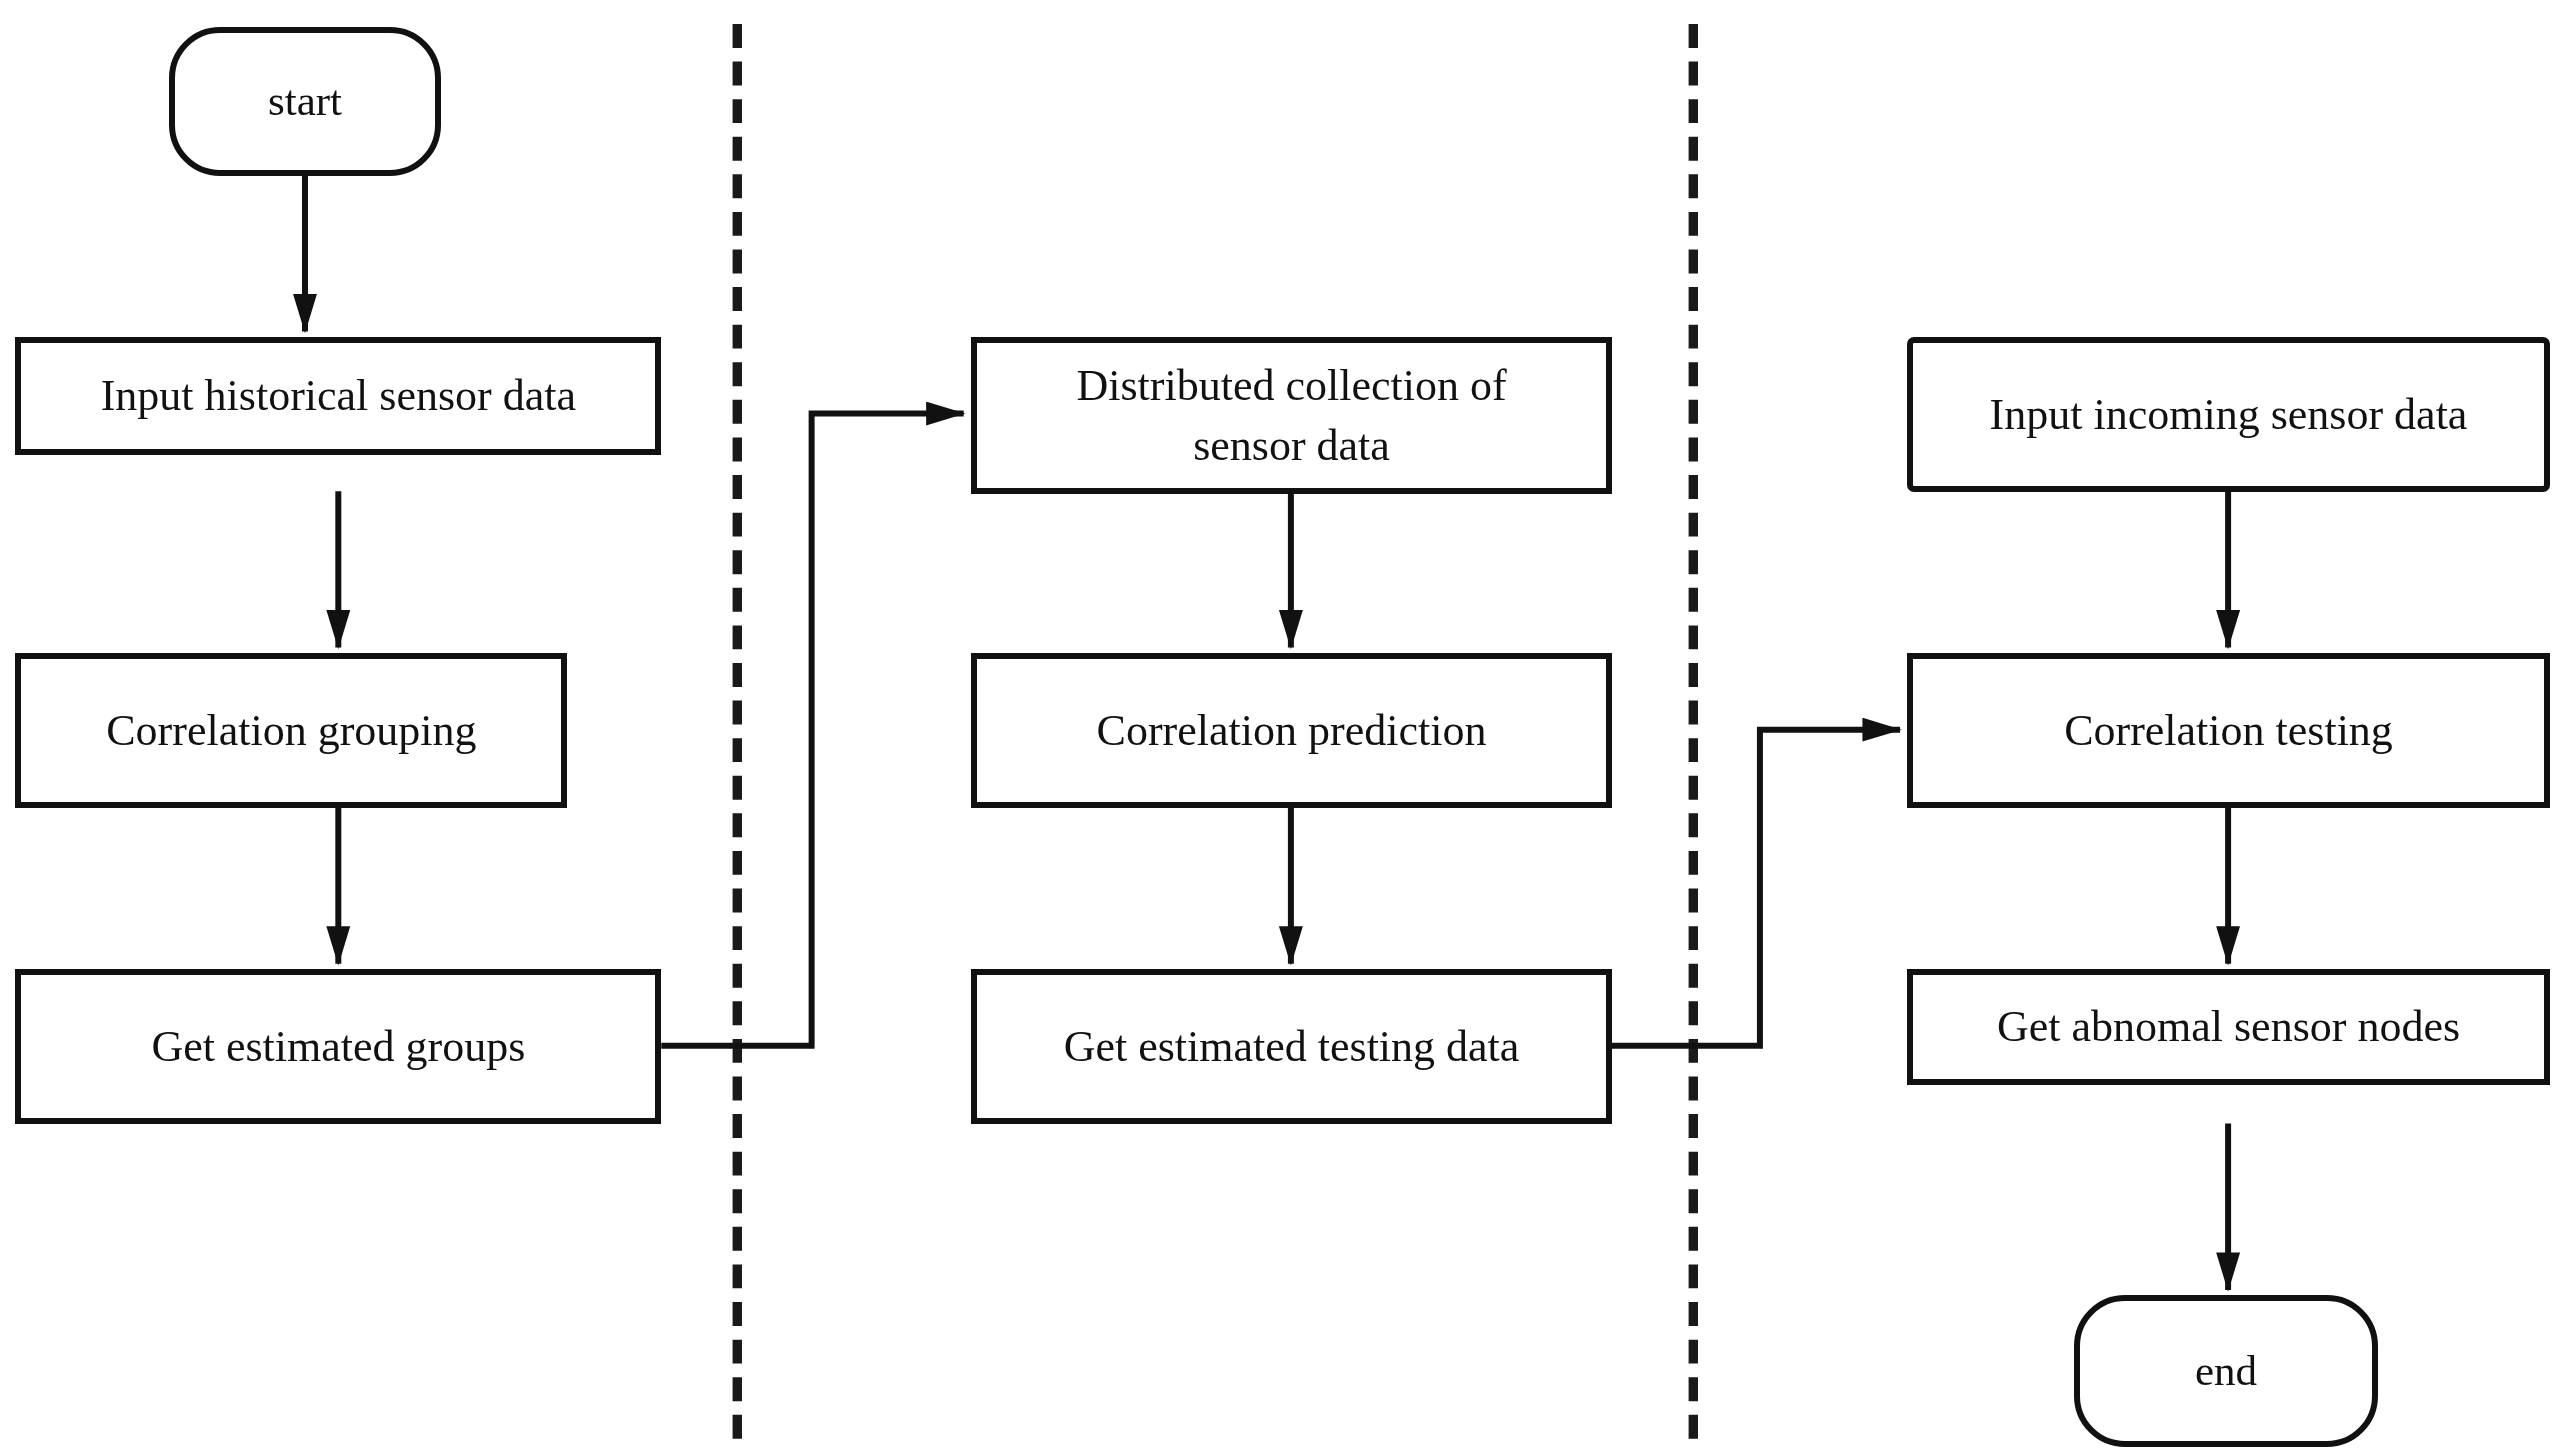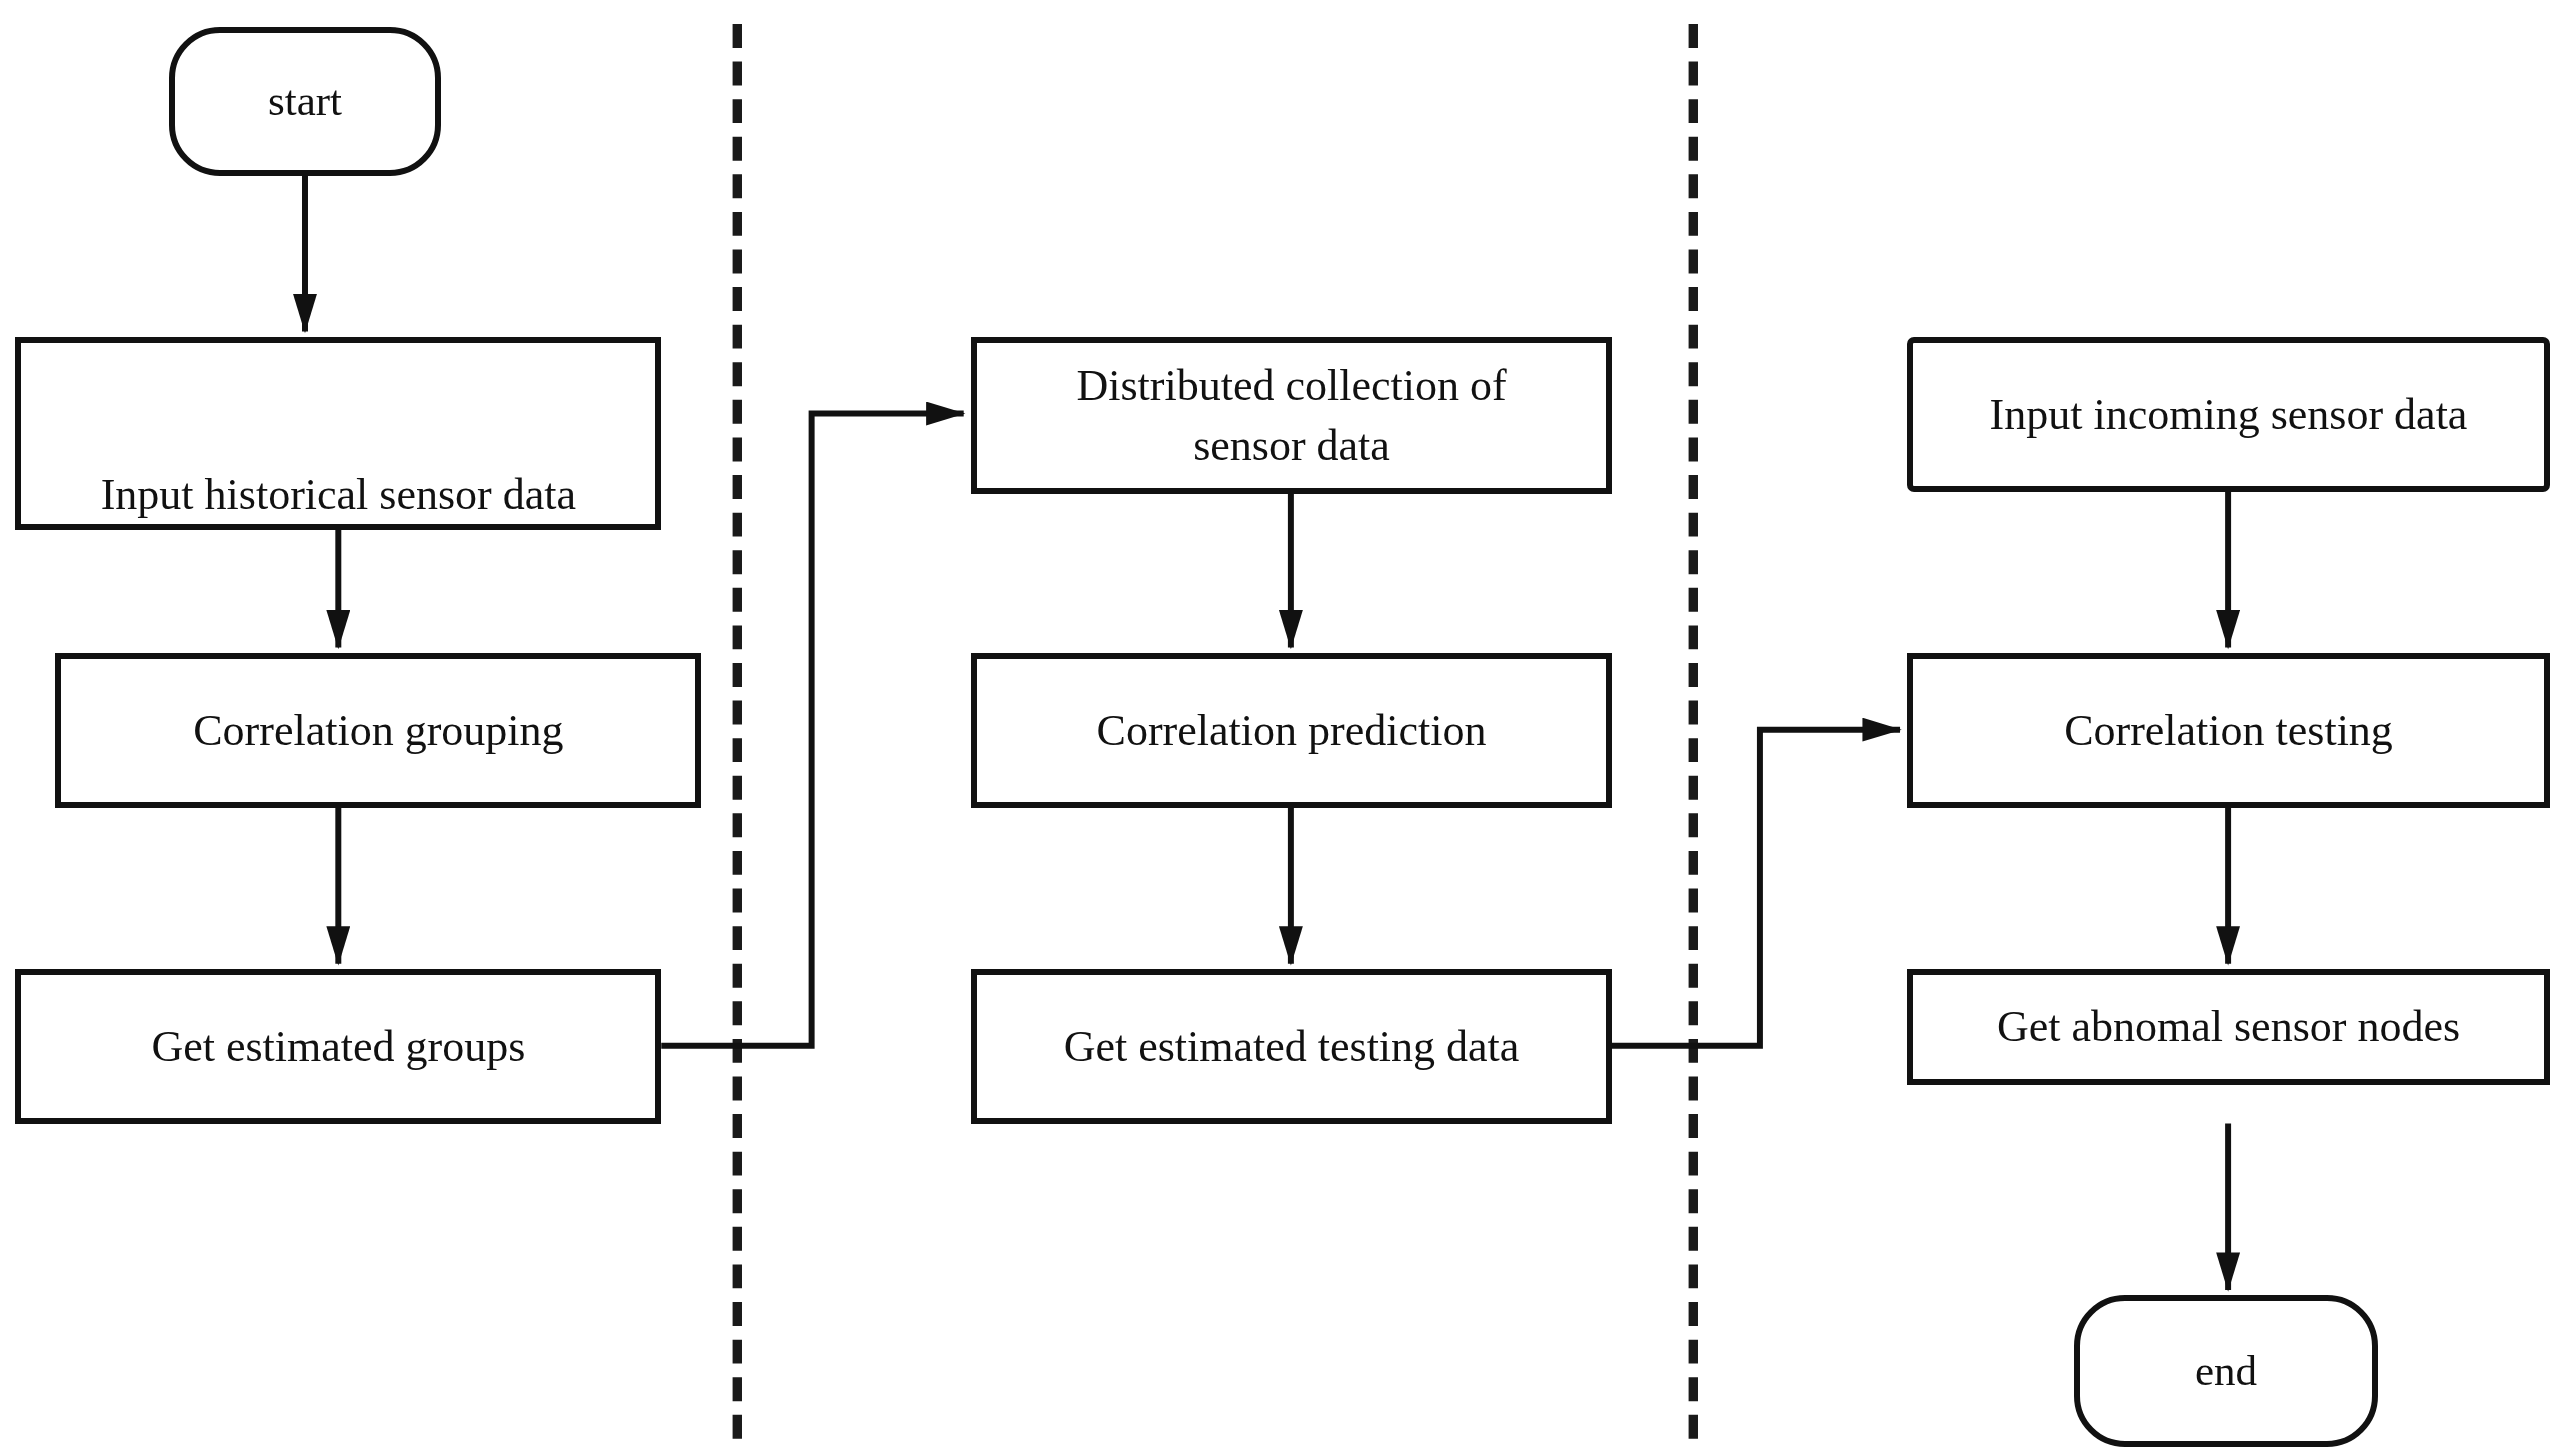--- a/index.html
+++ b/index.html
@@ -86,25 +86,25 @@
     <line class="flowline" x1="2608" y1="1315" x2="2608" y2="1510" marker-end="url(#arrowhead)"></line>
 
     <path class="flowline" d="M 774 1224 H 950 V 484 H 1128" marker-end="url(#arrowhead)"></path>
     <path class="flowline" d="M 1886 1224 H 2060 V 854 H 2224" marker-end="url(#arrowhead)"></path>
   </svg>
 
   <div class="node stadium" style="left:169px; top:27px; width:272px; height:149px;">
     <span class="lbl">start</span>
   </div>
 
-  <div class="node" style="left:15.4px; top:337px; width:646px; height:193px;align-items:flex-end;">
+  <div class="node" style="left:15.4px; top:337px; width:646px; height:118px;">
     <span class="lbl">Input historical sensor data</span>
   </div>
 
-  <div class="node" style="left:15.4px; top:653px; width:646px; height:155px;margin-left:40px;">
+  <div class="node" style="left:15.4px; top:653px; width:552px; height:155px;">
     <span class="lbl">Correlation grouping</span>
   </div>
 
   <div class="node" style="left:15.4px; top:969px; width:646px; height:155px;">
     <span class="lbl">Get estimated groups</span>
   </div>
 
   <div class="node" style="left:971px; top:653px; width:641px; height:155px;">
     <span class="lbl">Correlation prediction</span>
   </div>

